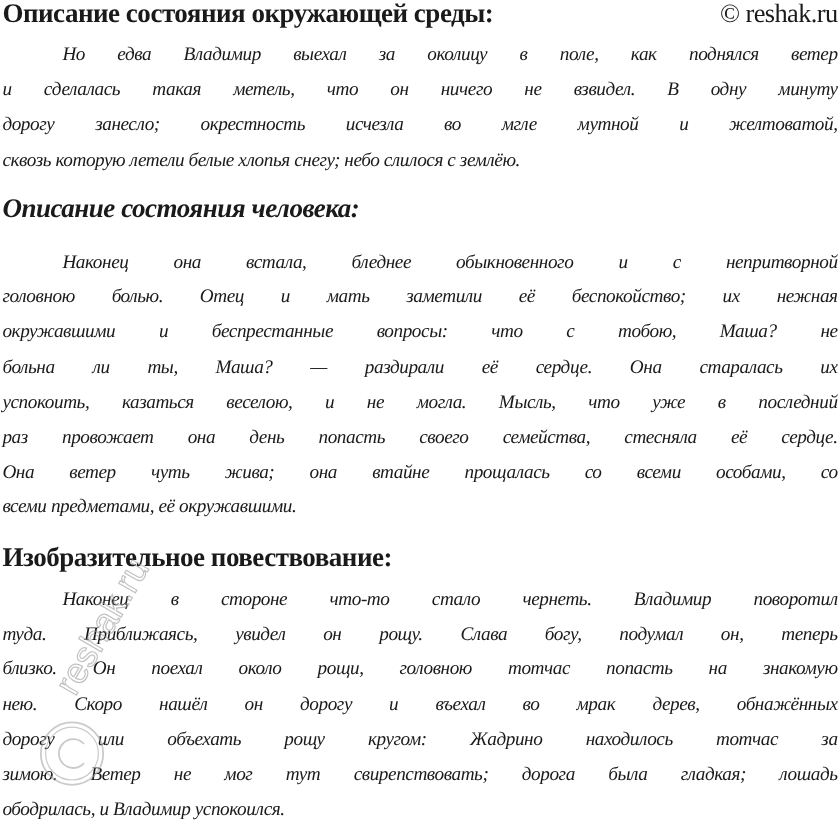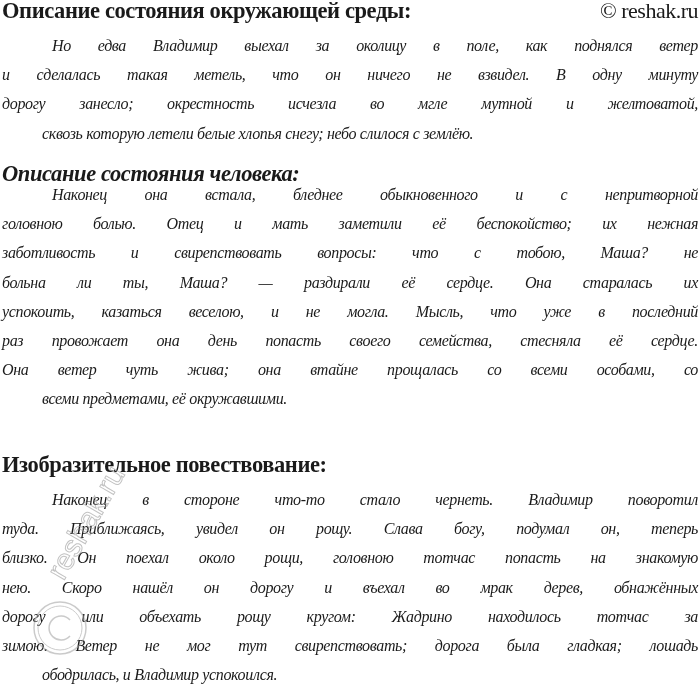--- a/index.html
+++ b/index.html
@@ -51,32 +51,32 @@
       text-align: justify;
       text-align-last: left;
       text-indent: 50px;
       margin: 0;
       letter-spacing: -0.35px;
       word-spacing: 0px;
       hyphens: none;
       font-style: italic;
     }
     .p1 { top: 31px; }
-    .p2 { top: 180px; }
+    .p2 { top: 204px; }
     .p3 { top: 485px; }
     .para .line {
       display: block;
       text-align: justify;
       text-align-last: justify;
       text-indent: 0;
       height: 29.2px;
       white-space: nowrap;
     }
     .para .line.first { padding-left: 50px; }
-    .para .line.last { text-align-last: left; margin-left: 40px; }
+    .para .line.last { text-align-last: left; }
     .watermark {
       position: absolute;
       left: 18px;
       top: 548px;
       width: 110px;
       height: 110px;
       pointer-events: none;
       opacity: 0.55;
     }
     .watermark svg { width: 110px; height: 110px; }
@@ -107,21 +107,21 @@
     <span class="line first">Но едва Владимир выехал за околицу в поле, как поднялся ветер</span>
     <span class="line">и сделалась такая метель, что он ничего не взвидел. В одну минуту</span>
     <span class="line">дорогу занесло; окрестность исчезла во мгле мутной и желтоватой,</span>
     <span class="line last">сквозь которую летели белые хлопья снегу; небо слилося с землёю.</span>
   </div>
 
   <h2 class="heading h2">Описание состояния человека:</h2>
   <div class="para p2">
     <span class="line first">Наконец она встала, бледнее обыкновенного и с непритворной</span>
     <span class="line">головною болью. Отец и мать заметили её беспокойство; их нежная</span>
-    <span class="line">заботливость и свирепствовать вопросы: что с тобою, Маша? не</span>
+    <span class="line">окружавшими и беспрестанные вопросы: что с тобою, Маша? не</span>
     <span class="line">больна ли ты, Маша? — раздирали её сердце. Она старалась их</span>
     <span class="line">успокоить, казаться веселою, и не могла. Мысль, что уже в последний</span>
     <span class="line">раз провожает она день попасть своего семейства, стесняла её сердце.</span>
     <span class="line">Она ветер чуть жива; она втайне прощалась со всеми особами, со</span>
     <span class="line last">всеми предметами, её окружавшими.</span>
   </div>
 
   <h2 class="heading h3">Изобразительное повествование:</h2>
   <div class="para p3">
     <span class="line first">Наконец в стороне что-то стало чернеть. Владимир поворотил</span>

